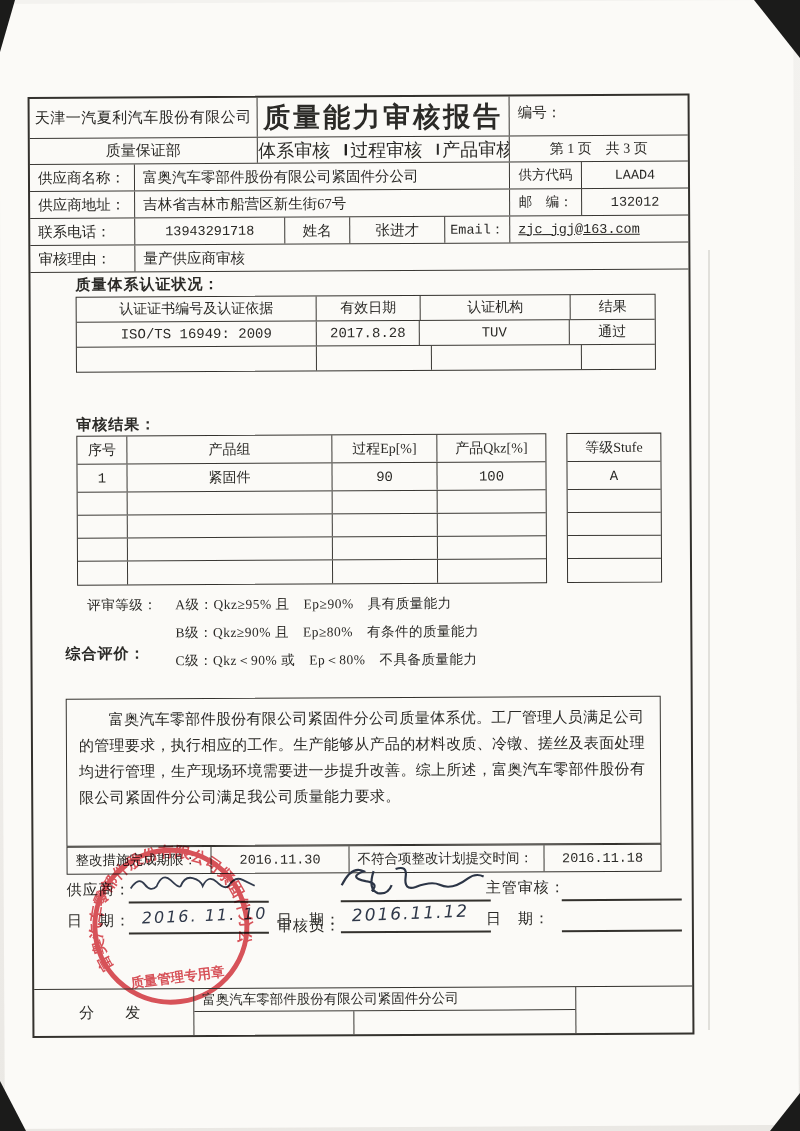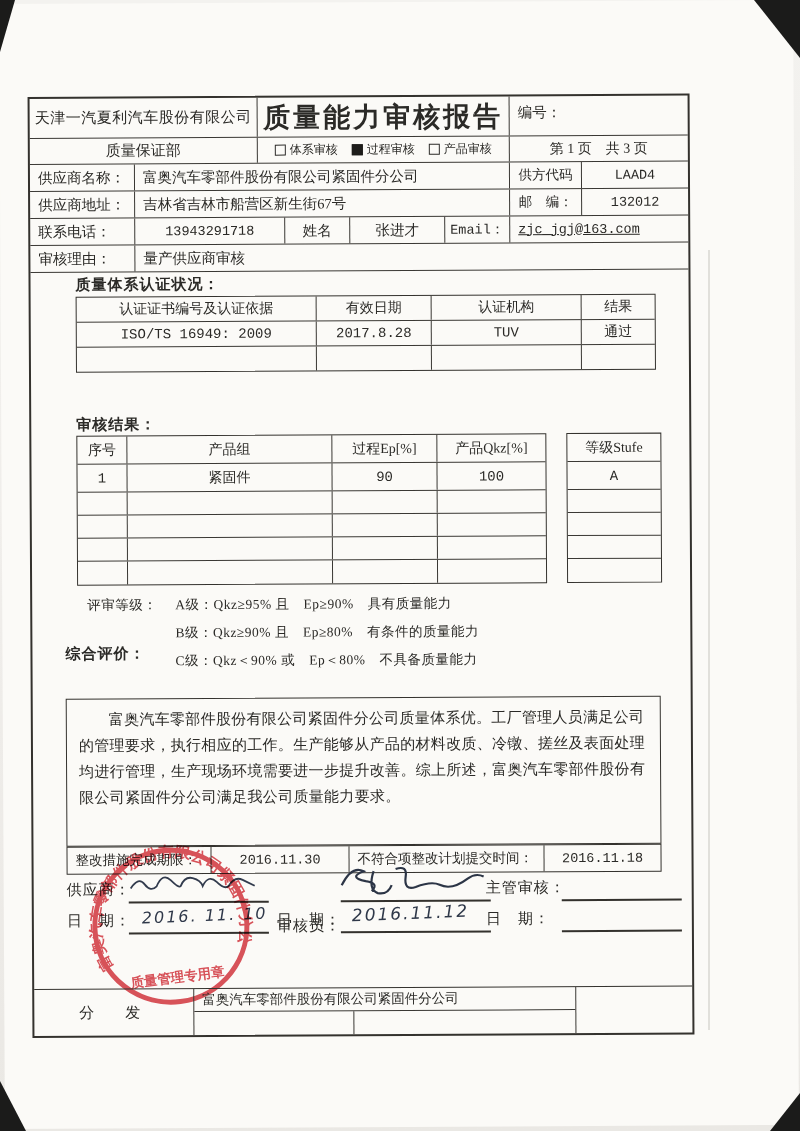--- a/index.html
+++ b/index.html
@@ -19,21 +19,21 @@
   .form{position:absolute;left:28px;top:93px;width:658px;height:937px;border:2px solid #34322e;box-sizing:content-box;}
   .row{position:absolute;left:0;right:0;display:flex;box-sizing:border-box;border-bottom:1.6px solid #3a3834;}
   .cell{box-sizing:border-box;border-right:1.6px solid #3a3834;display:flex;align-items:center;justify-content:center;
         font-size:14.5px;overflow:hidden;white-space:nowrap;}
   .cell.last{border-right:none;}
   .cell.left{justify-content:flex-start;padding-left:8px;}
   .doc-title{font-size:27px;font-weight:bold;letter-spacing:3px;}
   .company{font-size:15px;letter-spacing:.5px;}
   .cb{width:11px;height:11px;border:1.6px solid #2c2b29;display:inline-block;margin-right:4px;vertical-align:-1px;box-sizing:border-box;}
   .cb.checked{background:#1e1d1b;border-color:#1e1d1b;}
-  .cbl{font-size:12px;margin-right:14px;}
+  .cbl{font-size:18px;margin-right:14px;}
   .underlined{text-decoration:underline;font-family:"Liberation Mono","DejaVu Sans Mono",monospace;font-size:13.5px;}
   .mono{font-family:"Liberation Mono","DejaVu Sans Mono",monospace;font-size:13.5px;}
 
   .sec-title{position:absolute;font-size:15px;font-weight:bold;letter-spacing:1px;}
   .tbl{position:absolute;box-sizing:border-box;border:1.8px solid #34322e;}
   .trow{display:flex;box-sizing:border-box;border-bottom:1.5px solid #3a3834;}
   .trow:last-child{border-bottom:none;}
   .tc{box-sizing:border-box;border-right:1.5px solid #3a3834;display:flex;align-items:center;justify-content:center;font-size:14px;overflow:hidden;white-space:nowrap;}
   .tc.last{border-right:none;}
 
@@ -110,27 +110,27 @@
       </div>
       <div class="row" style="top:147px;height:27px;">
         <div class="cell left" style="width:105px;">审核理由：</div>
         <div class="cell last left" style="flex:1;">量产供应商审核</div>
       </div>
 
       <div class="sec-title" style="left:45px;top:177px;">质量体系认证状况：</div>
       <div class="tbl" style="left:45px;top:198px;width:580px;">
         <div class="trow" style="height:25px;">
           <div class="tc" style="width:240px;">认证证书编号及认证依据</div>
-          <div class="tc" style="width:115px;">有效日期</div>
+          <div class="tc" style="width:104px;">有效日期</div>
           <div class="tc" style="width:150px;">认证机构</div>
           <div class="tc last" style="flex:1;">结果</div>
         </div>
         <div class="trow" style="height:25px;">
           <div class="tc mono" style="width:240px;">ISO/TS 16949: 2009</div>
-          <div class="tc mono" style="width:115px;">2017.8.28</div>
+          <div class="tc mono" style="width:103px;">2017.8.28</div>
           <div class="tc mono" style="width:150px;">TUV</div>
           <div class="tc last" style="flex:1;">通过</div>
         </div>
         <div class="trow" style="height:24px;">
           <div class="tc" style="width:240px;"></div>
           <div class="tc" style="width:115px;"></div>
           <div class="tc" style="width:150px;"></div>
           <div class="tc last" style="flex:1;"></div>
         </div>
       </div>

